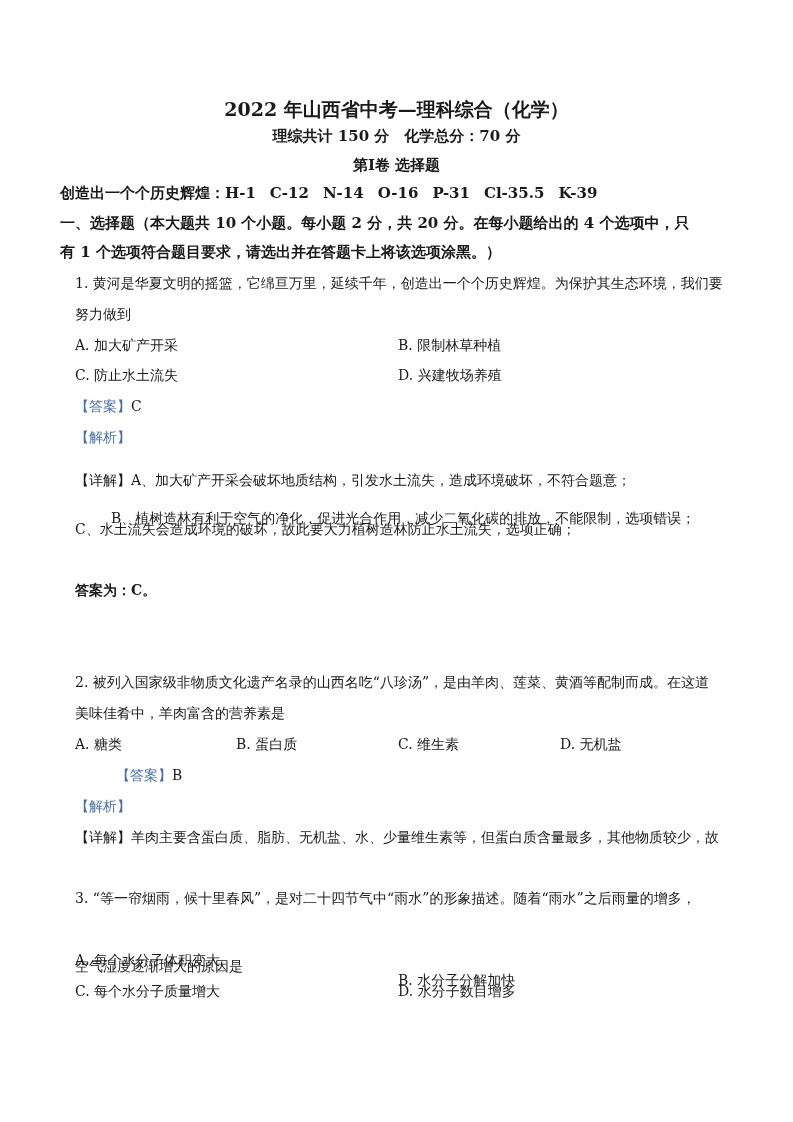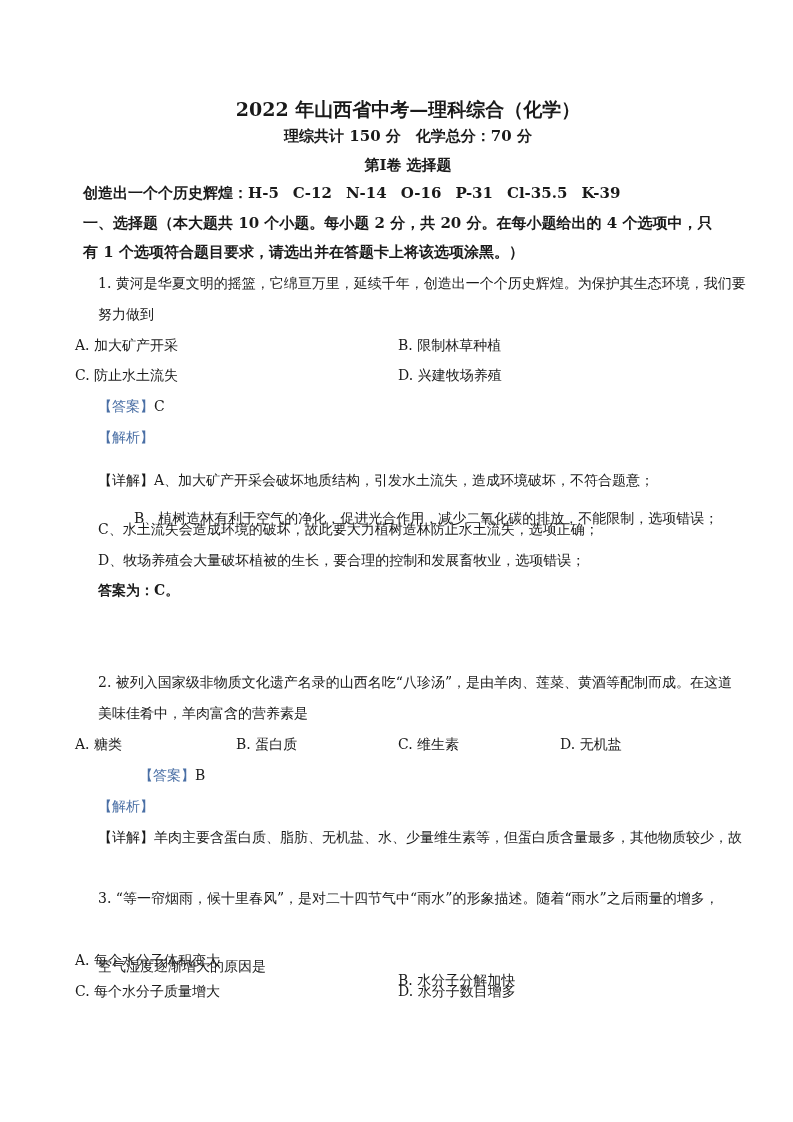--- a/index.html
+++ b/index.html
@@ -2,61 +2,60 @@
 <html><head>
 <meta charset="utf-8">
 <style>
   html, body { margin: 0; padding: 0; background: #ffffff; }
   body {
     width: 793px; height: 1122px; position: relative; overflow: hidden;
     font-family: "DejaVu Serif", "Liberation Serif", serif;
     color: #1a1a1a;
   }
   .page { position: absolute; left: 0; top: 0; width: 793px; height: 1122px; }
-  .line { position: absolute; left: 75px; right: 60px; font-size: 14px; line-height: 20px; white-space: nowrap; padding-left: 23px; }
+  .line { position: absolute; left: 75px; right: 60px; font-size: 14px; line-height: 20px; white-space: nowrap; }
   .center { text-align: center; left: 0; right: 0; }
   .title { font-size: 19px; font-weight: bold; line-height: 26px; }
   .sub { font-size: 15px; font-weight: bold; }
   .sect { font-size: 15px; font-weight: bold; }
   .tag { color: #4a6fa5; }
   .opt { position: absolute; font-size: 14px; line-height: 20px; white-space: nowrap; }
   .gap { display: inline-block; width: 14px; }
 </style>
 </head>
 <body>
 
 <div class="page">
 
   <div class="line center title" style="top:96px;">2022 年山西省中考—理科综合（化学）</div>
   <div class="line center sub" style="top:126px;">理综共计 150 分　化学总分：70 分</div>
   <div class="line center sub" style="top:155px;">第I卷  选择题</div>
 
   <div class="line sect" style="top:183px; left:60px;">
-    <span>创造出一个个历史辉煌：</span><span>H-5</span><span class="gap"></span><span>C-12</span><span class="gap"></span><span>N-14</span><span class="gap"></span><span>O-16</span><span class="gap"></span><span>P-31</span><span class="gap"></span><span>Cl-35.5</span><span class="gap"></span><span>K-39</span>
+    <span>创造出一个个历史辉煌：</span><span>H-1</span><span class="gap"></span><span>C-12</span><span class="gap"></span><span>N-14</span><span class="gap"></span><span>O-16</span><span class="gap"></span><span>P-31</span><span class="gap"></span><span>Cl-35.5</span><span class="gap"></span><span>K-39</span>
   </div>
 
   <div class="line sect" style="top:213px; left:60px;">一、选择题（本大题共 10 个小题。每小题 2 分，共 20 分。在每小题给出的 4 个选项中，只</div>
   <div class="line sect" style="top:242px; left:60px;">有 1 个选项符合题目要求，请选出并在答题卡上将该选项涂黑。）</div>
 
   <div class="line" style="top:273px;">1. 黄河是华夏文明的摇篮，它绵亘万里，延续千年，创造出一个个历史辉煌。为保护其生态环境，我们要</div>
   <div class="line" style="top:304px;">努力做到</div>
   <div class="opt" style="top:335px; left:75px;">A. 加大矿产开采</div>
   <div class="opt" style="top:335px; left:398px;">B. 限制林草种植</div>
   <div class="opt" style="top:365px; left:75px;">C. 防止水土流失</div>
   <div class="opt" style="top:365px; left:398px;">D. 兴建牧场养殖</div>
   <div class="line" style="top:396px;">
     <span class="tag">【答案】</span><span>C</span>
   </div>
   <div class="line tag" style="top:427px;">【解析】</div>
   <div class="line" style="top:470px;">
     <span>【详解】</span><span>A、加大矿产开采会破坏地质结构，引发水土流失，造成环境破坏，不符合题意；</span>
   </div>
   <div class="line" style="top:508px;margin-left:36px;">B、植树造林有利于空气的净化，促进光合作用，减少二氧化碳的排放，不能限制，选项错误；</div>
   <div class="line" style="top:519px;">C、水土流失会造成环境的破坏，故此要大力植树造林防止水土流失，选项正确；</div>
-  <div class="line" style="top:550px;">D、牧场养殖会大量破坏植被的生长，要合理的控制和发展畜牧业，选项错误；</div>
   <div class="line" style="top:580px;font-weight:bold;">答案为：C。</div>
 
   <div class="line" style="top:672px;">2. 被列入国家级非物质文化遗产名录的山西名吃“八珍汤”，是由羊肉、莲菜、黄酒等配制而成。在这道</div>
   <div class="line" style="top:703px;">美味佳肴中，羊肉富含的营养素是</div>
   <div class="opt" style="top:734px; left:75px;">A. 糖类</div>
   <div class="opt" style="top:734px; left:236px;">B. 蛋白质</div>
   <div class="opt" style="top:734px; left:398px;">C. 维生素</div>
   <div class="opt" style="top:734px; left:560px;">D. 无机盐</div>
   <div class="line" style="top:765px;margin-left:41px;">
     <span class="tag">【答案】</span><span>B</span>

